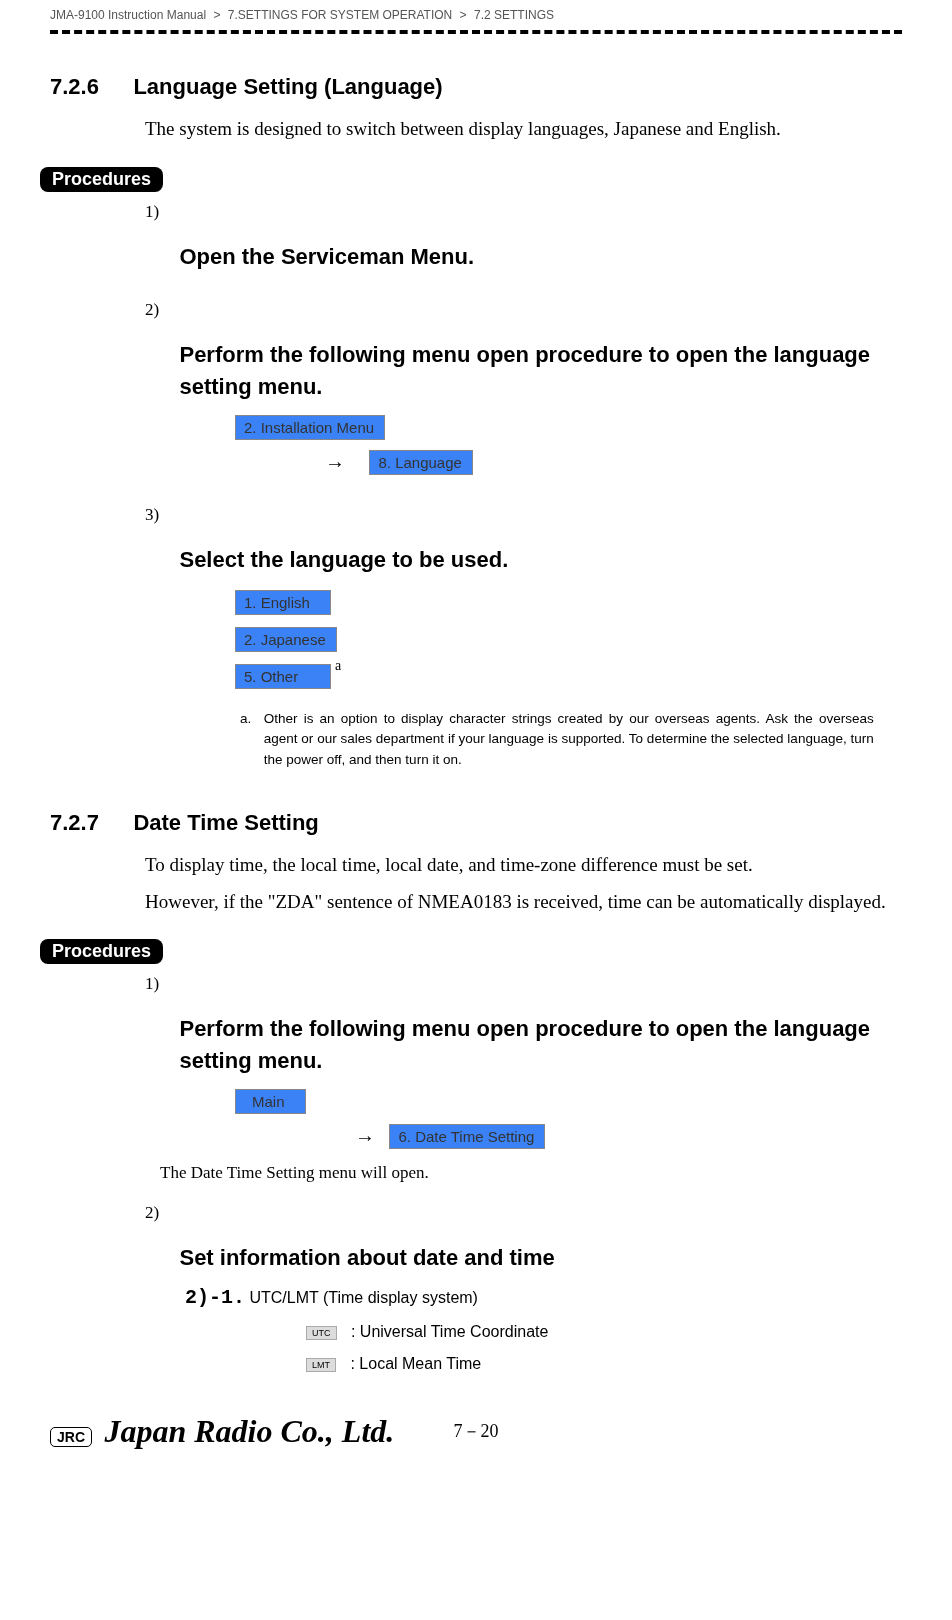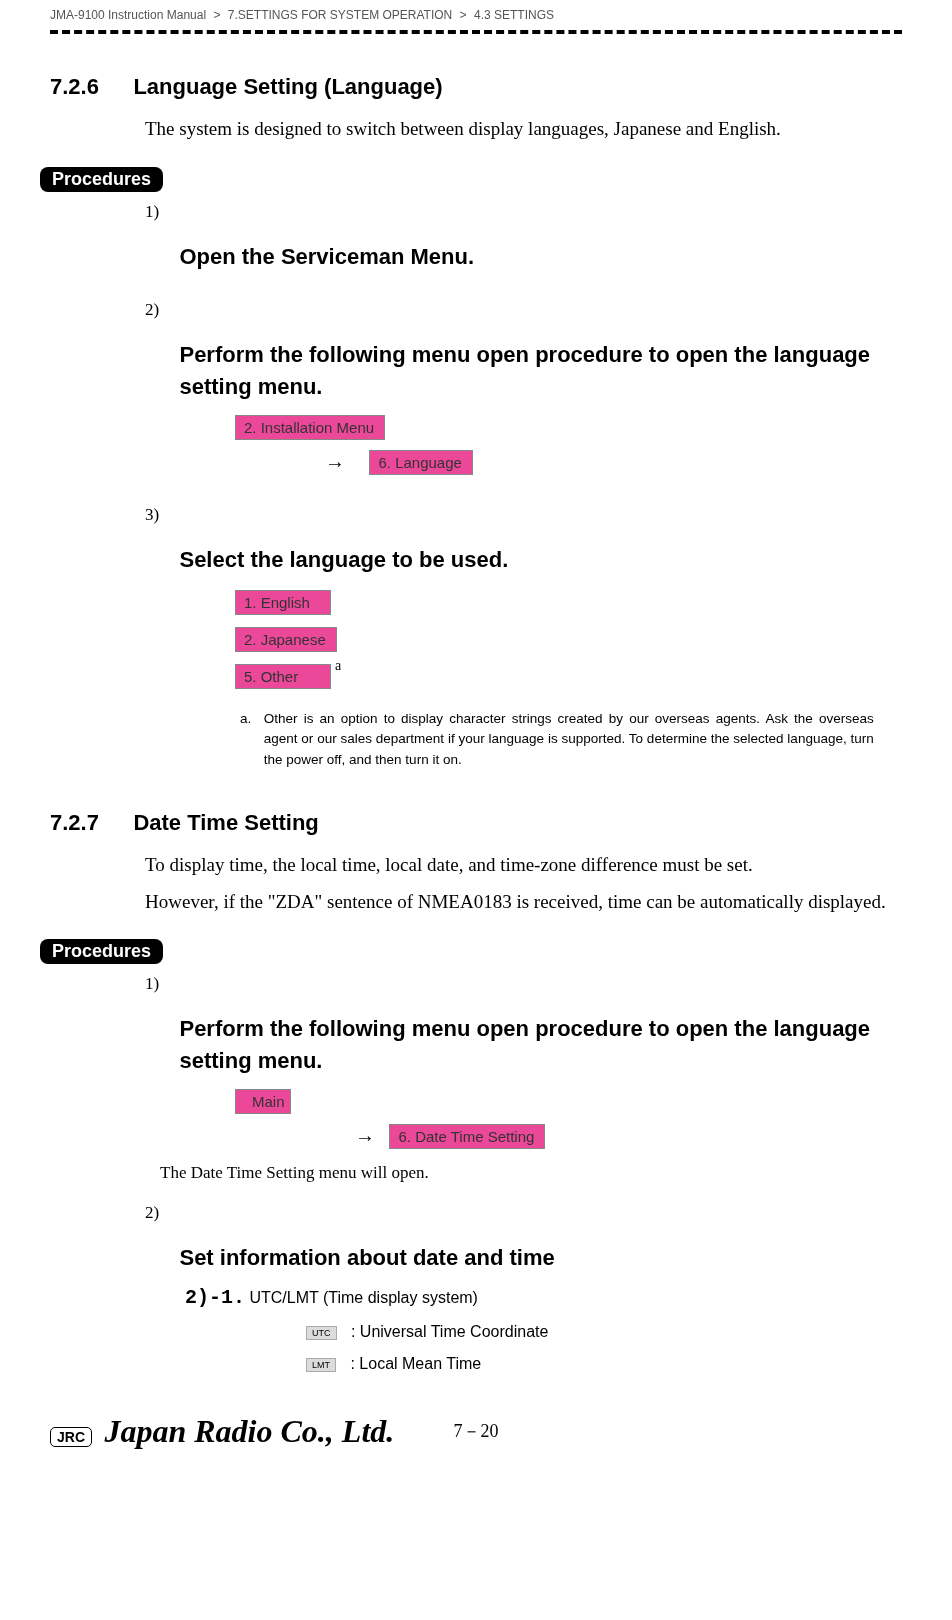--- a/index.html
+++ b/index.html
@@ -61,21 +61,21 @@
     display: inline-block;
     width: 700px;
     vertical-align: top;
     line-height: 1.45;
     margin-top: 39px;
   }
   .menu-button {
     display: inline-block;
     font-size: 15px;
     color: #333;
-    background: #ec4899;
+    background: #3b82f6;
     border: 1px solid #888;
     padding: 3px 10px 3px 8px;
     font-family: Arial, Helvetica, sans-serif;
   }
   .menu-lines { margin-left: 185px; margin-top: 12px; }
   .menu-line { margin: 10px 0; }
   .arrow {
     font-family: "Times New Roman", Times, serif;
     font-size: 20px;
     margin: 0 20px 0 40px;
@@ -152,21 +152,21 @@
 </style>
 </head>
 <body>
 
 <div class="page">
   <div class="breadcrumb">
     <span>JMA-9100 Instruction Manual</span>
     <span class="sep">&gt;</span>
     <span>7.SETTINGS FOR SYSTEM OPERATION</span>
     <span class="sep">&gt;</span>
-    <span>4.3  SETTINGS</span>
+    <span>7.2  SETTINGS</span>
   </div>
   <div class="dashline"></div>
 
   
   <div class="section-row">
     <span class="h-num">7.2.6</span>
     <span class="h-title">Language Setting (Language)</span>
   </div>
   <div class="body-text">The system is designed to switch between display languages, Japanese and English.</div>
 
@@ -180,21 +180,21 @@
   <div class="step" style="margin-top:28px;">
     <span class="step-num">2)</span>
     <span class="step-title">Perform the following menu open procedure to open the language setting menu.</span>
   </div>
   <div class="menu-lines">
     <div class="menu-line">
       <span class="menu-button">2. Installation Menu</span>
     </div>
     <div class="menu-line" style="margin-left:50px;">
       <span class="arrow">→</span>
-      <span class="menu-button">6. Language</span>
+      <span class="menu-button">8. Language</span>
     </div>
   </div>
 
   <div class="step" style="margin-top:30px;">
     <span class="step-num">3)</span>
     <span class="step-title">Select the language to be used.</span>
   </div>
   <div class="lang-list">
     <div class="lang-item">
       <span class="menu-button" style="min-width:76px;">1. English</span>
@@ -222,21 +222,21 @@
   <div class="body-text" style="margin-top:10px;">However, if the "ZDA" sentence of NMEA0183 is received, time can be automatically displayed.</div>
 
   <div class="pill">Procedures</div>
 
   <div class="step">
     <span class="step-num">1)</span>
     <span class="step-title">Perform the following menu open procedure to open the language setting menu.</span>
   </div>
   <div class="menu-lines">
     <div class="menu-line">
-      <span class="menu-button" style="padding-left:16px; padding-right:5px;">Main</span>
+      <span class="menu-button" style="padding-left:16px; padding-right:20px;">Main</span>
     </div>
     <div class="menu-line" style="margin-left:110px;">
       <span class="arrow" style="margin:0 10px 0 10px;">→</span>
       <span class="menu-button">6. Date Time Setting</span>
     </div>
   </div>
 
   <div class="after-menu-note">The Date Time Setting menu will open.</div>
 
   <div class="step" style="margin-top:20px;">

